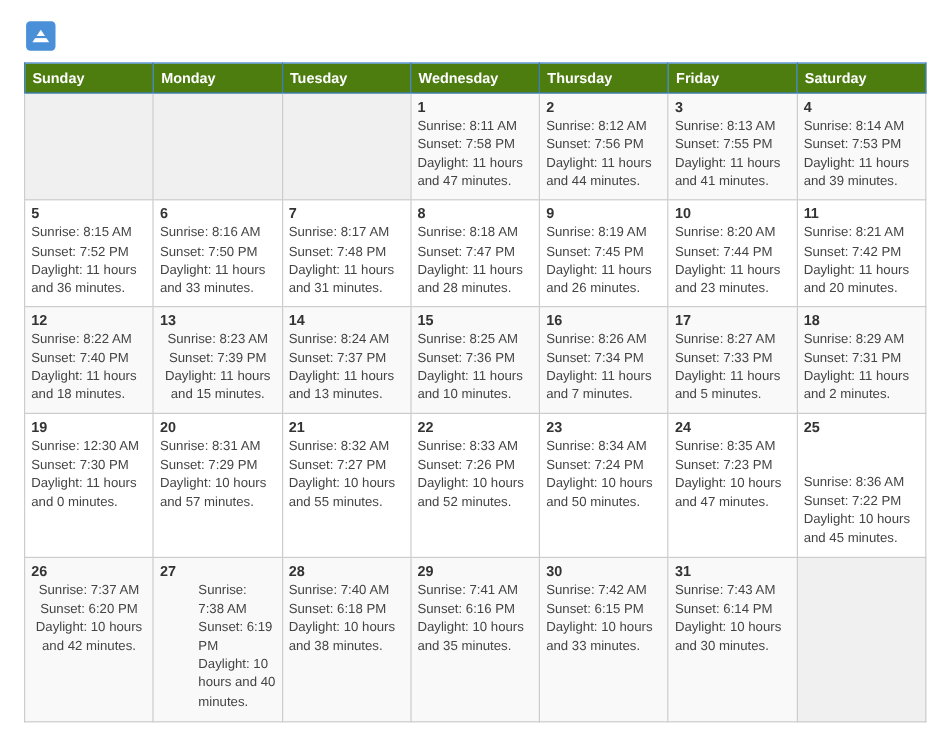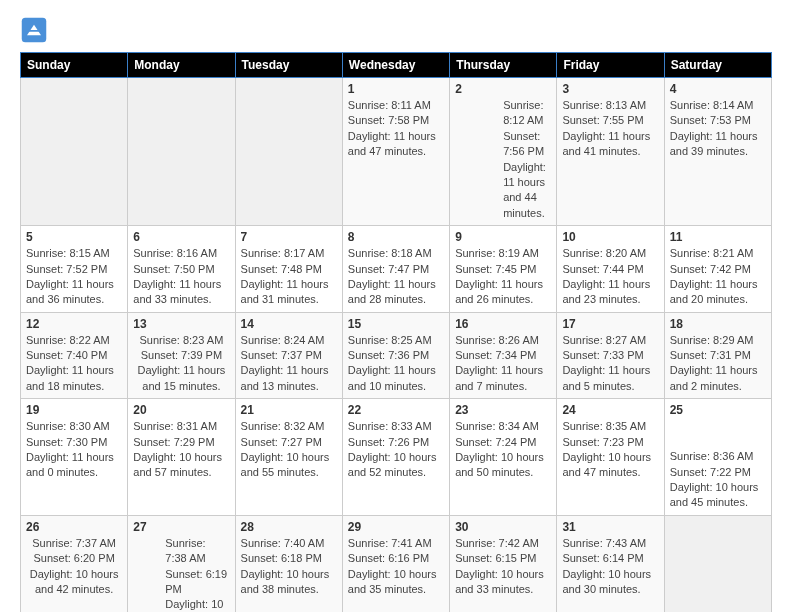--- a/index.html
+++ b/index.html
@@ -54,21 +54,21 @@
       font-size: 14px;
       color: #555;
       margin-top: 2px;
     }
     table {
       width: 100%;
       border-collapse: collapse;
       flex: 1;
     }
     thead th {
-      background-color: #000000;
+      background-color: #4d7c0f;
       color: #fff;
       font-size: 12px;
       font-weight: bold;
       padding: 5px 6px;
       text-align: left;
       border: 1px solid #3a7fc9;
     }
     tbody td {
       border: 1px solid #ccc;
       vertical-align: top;
@@ -140,21 +140,21 @@
           <td class="empty"></td>
           <td class="empty"></td>
           <td>
             <span class="day-num">1</span>
             <div class="day-info" style="white-space: pre-line;">Sunrise: 8:11 AM
 Sunset: 7:58 PM
 Daylight: 11 hours and 47 minutes.</div>
           </td>
           <td>
             <span class="day-num">2</span>
-            <div class="day-info" style="white-space: pre-line; margin-left: 48px;">Sunrise: 8:12 AM
+            <div class="day-info" style="white-space: pre-line;">Sunrise: 8:12 AM
 Sunset: 7:56 PM
 Daylight: 11 hours and 44 minutes.</div>
           </td>
           <td>
             <span class="day-num">3</span>
             <div class="day-info" style="white-space: pre-line;">Sunrise: 8:13 AM
 Sunset: 7:55 PM
 Daylight: 11 hours and 41 minutes.</div>
           </td>
           <td>
@@ -248,21 +248,21 @@
           <td>
             <span class="day-num">18</span>
             <div class="day-info" style="white-space: pre-line;">Sunrise: 8:29 AM
 Sunset: 7:31 PM
 Daylight: 11 hours and 2 minutes.</div>
           </td>
         </tr>
         <tr>
           <td>
             <span class="day-num">19</span>
-            <div class="day-info" style="white-space: pre-line;">Sunrise: 8:30 AM
+            <div class="day-info" style="white-space: pre-line;">Sunrise: 12:30 AM
 Sunset: 7:30 PM
 Daylight: 11 hours and 0 minutes.</div>
           </td>
           <td>
             <span class="day-num">20</span>
             <div class="day-info" style="white-space: pre-line;">Sunrise: 8:31 AM
 Sunset: 7:29 PM
 Daylight: 10 hours and 57 minutes.</div>
           </td>
           <td>

